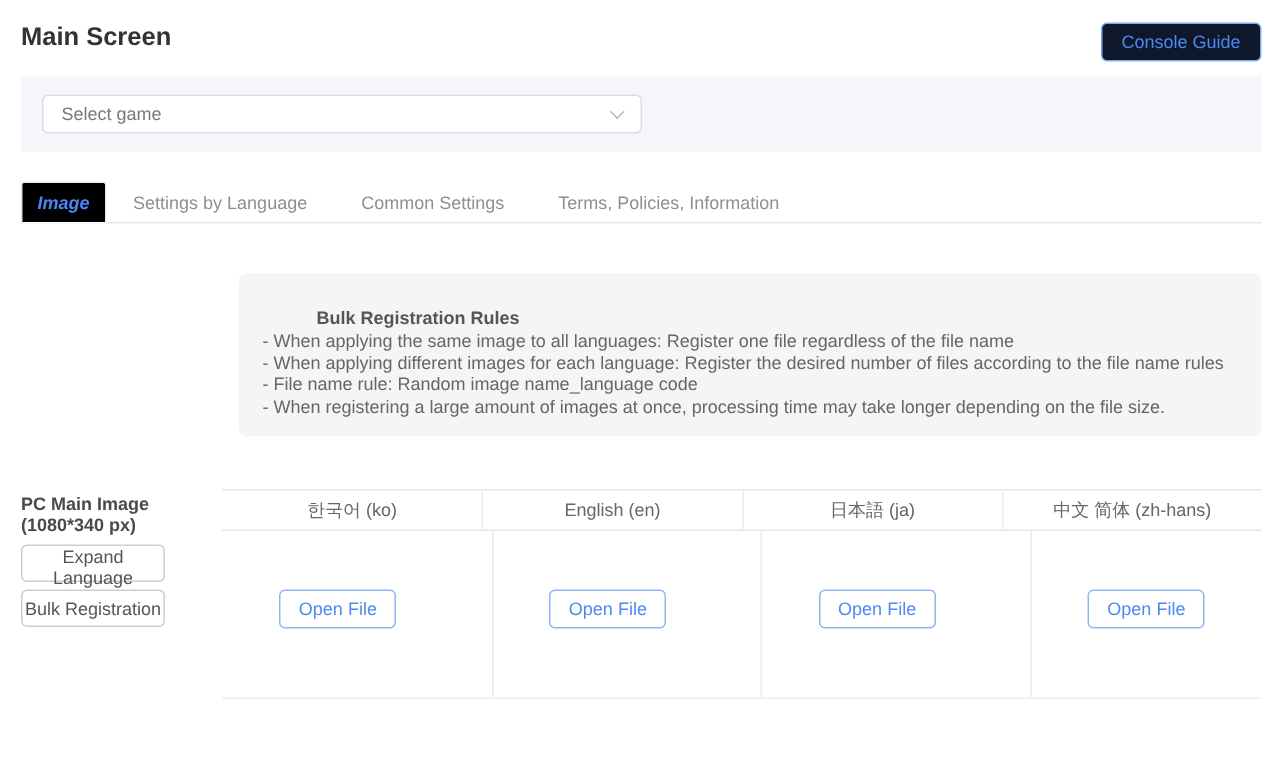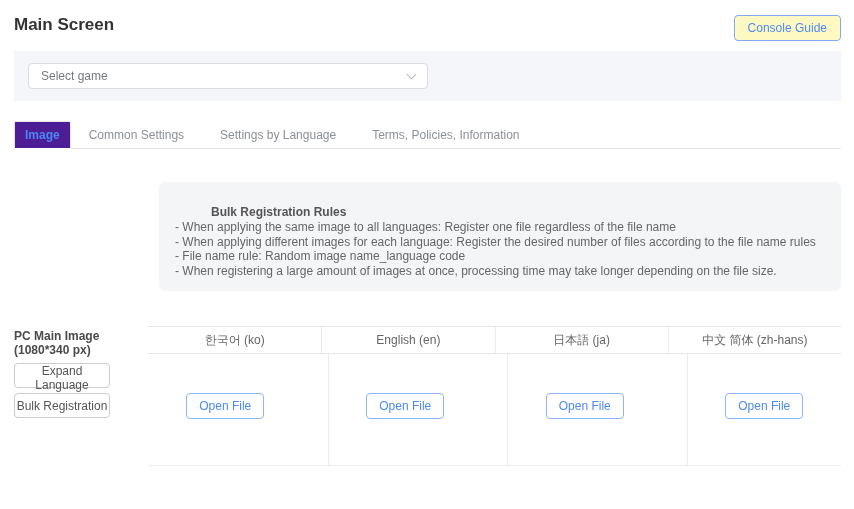--- a/index.html
+++ b/index.html
@@ -8,21 +8,21 @@
     width: 854px; height: 509px; overflow: hidden;
     font-family: "Liberation Sans", "DejaVu Sans", sans-serif;
     color: #333;
   }
   .page { position: relative; width: 854px; height: 441px; padding: 15px 13px 0 14px; background: #fff; }
 
   
   .topbar { display: flex; justify-content: space-between; align-items: flex-start; height: 29px; }
   .page-title { font-size: 17px; font-weight: 700; color: #333; }
   .btn-blue-outline {
-    font-size: 12px; color: #4a8af2; background: #fef9c3;
+    font-size: 12px; color: #4a8af2; background: #0f172a;
     border: 1px solid #7fa9f2; border-radius: 4px;
     padding: 5px 13px; cursor: pointer; line-height: 14px;
     font-family: inherit;
   }
 
   
   .game-panel { margin-top: 7px; background: #f5f6f9; height: 50px; padding: 12px 14px; }
   .select-box {
     width: 400px; height: 26px; background: #fff;
     border: 1px solid #d9dce1; border-radius: 4px;
@@ -33,23 +33,24 @@
     width: 7px; height: 7px; margin-top: -4px;
     border-right: 1px solid #b6bac0; border-bottom: 1px solid #b6bac0;
     transform: rotate(45deg);
   }
 
   
   .tabs { margin-top: 21px; display: flex; align-items: flex-end; border-bottom: 1px solid #e3e5e8; height: 27px; padding-left: 0; }
   .tab { font-size: 12px; color: #8b9097; padding: 0 18px; line-height: 26px; cursor: pointer; white-space: nowrap; }
   .tab.active {
     border: 1px solid #e3e5e8; border-bottom: 1px solid #fff;
-    margin-bottom: -1px; background: #4c1d95;
+    margin-bottom: -1px; background: #000000;
     color: #4a87f2; font-weight: 700; padding: 0 10px;
     border-radius: 2px 2px 0 0;
+    font-style: italic;
   }
 
   
   .notice {
     margin: 33px 0 0 145px; width: 682px;
     background: #f4f5f7; border-radius: 6px;
     padding: 10px 16px 13px; font-size: 12px; color: #666;
   }
   .notice .intro div { line-height: 16px; }
   .rules-title { font-weight: 700; color: #555; margin-top: 13px; line-height: 15px; padding-left: 36px; }
@@ -103,22 +104,22 @@
 
   <div class="game-panel">
     <div class="select-box">
       <span>Select game</span>
       <span class="chevron"></span>
     </div>
   </div>
 
   <div class="tabs">
     <div class="tab active">Image</div>
+    <div class="tab">Settings by Language</div>
     <div class="tab">Common Settings</div>
-    <div class="tab">Settings by Language</div>
     <div class="tab">Terms, Policies, Information</div>
   </div>
 
   <div class="notice">
     <div class="rules-title">Bulk Registration Rules</div>
     <div class="rules">
       <div>- When applying the same image to all languages: Register one file regardless of the file name</div>
       <div>- When applying different images for each language: Register the desired number of files according to the file name rules</div>
       <div>- File name rule: Random image name_language code</div>
       <div>- When registering a large amount of images at once, processing time may take longer depending on the file size.</div>

